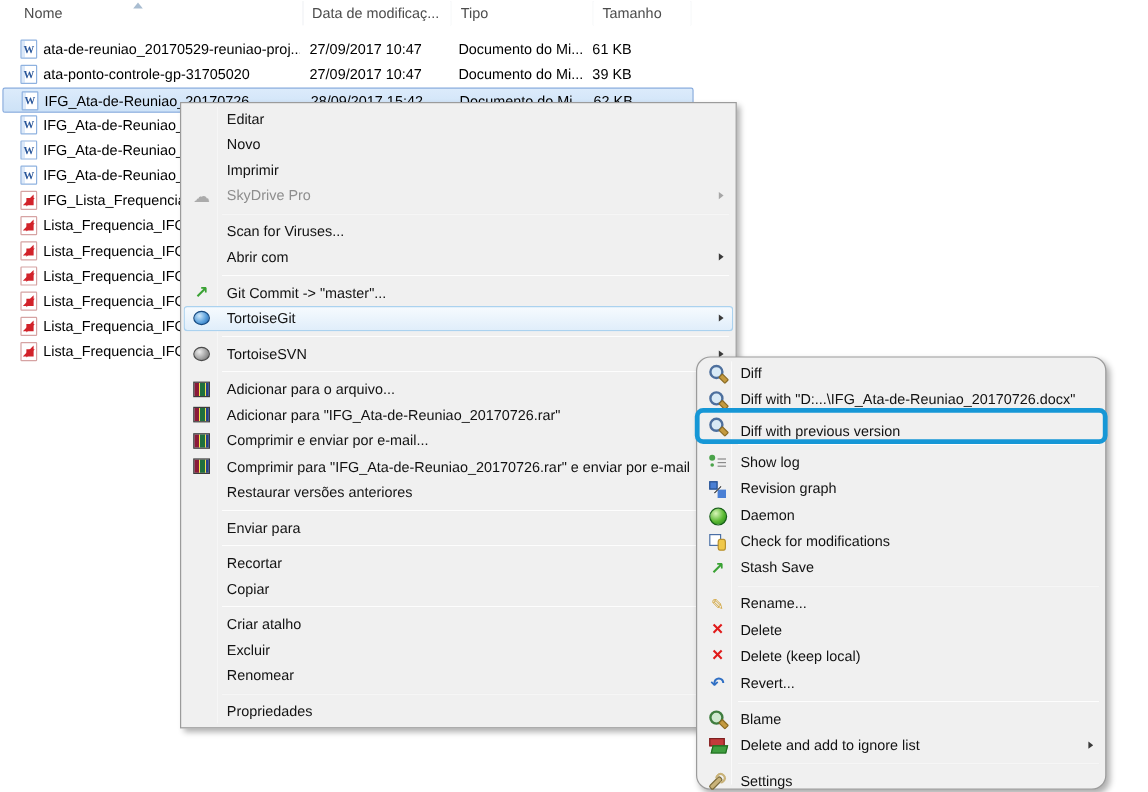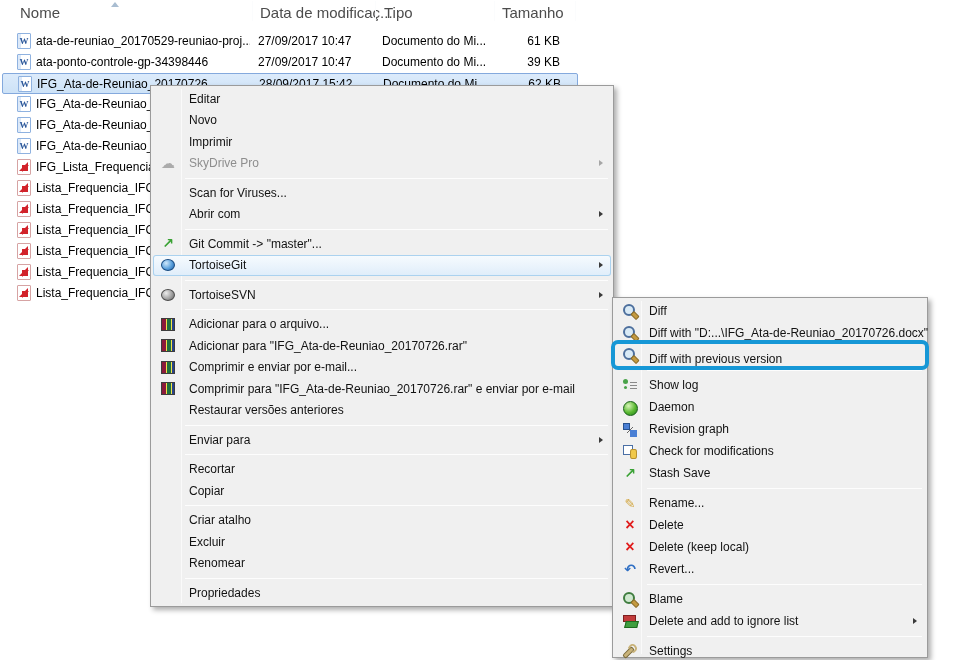--- a/index.html
+++ b/index.html
@@ -2,45 +2,45 @@
 <html><head>
 <meta charset="utf-8">
 <style>
   * { margin:0; padding:0; box-sizing:border-box; }
   html,body { width:957px; height:660px; overflow:hidden; background:#fff;
               font-family:"Liberation Sans","DejaVu Sans",sans-serif; }
   .screen { position:relative; width:957px; height:660px; background:#fff; }
 
   
   .list-header { position:absolute; top:0; left:0; width:957px; height:22px;
-                 font-size:15px; color:#4c4c4c; }
+                 font-size:12px; color:#4c4c4c; }
   .col-header { position:absolute; top:4px; white-space:nowrap; cursor:default; }
   .hsep { position:absolute; top:1px; height:20px; width:1px; background:#e4e6e9;
           border-right:1px solid #fbfcfd; }
   .sort-tri { position:absolute; left:111px; top:2px; width:0; height:0;
               border-left:4px solid transparent; border-right:4px solid transparent;
               border-bottom:5px solid #a9bdd1; }
 
   .file-rows { position:absolute; top:31px; left:0; width:957px; }
   .file-row { position:absolute; left:2px; width:576px; height:21px; font-size:12px;
               color:#000; }
   .file-row.selected { background:linear-gradient(#dcebfb,#cde2f7);
                        border:1px solid #84a9dd; border-radius:2px; }
   .fcell { position:absolute; top:3px; white-space:nowrap; overflow:hidden; }
   .fname { left:34px; width:214px; text-overflow:clip; }
   .fdate { left:256px; width:116px; }
   .ftype { left:380px; width:112px; }
-  .fsize { left:458px; width:100px; text-align:right; }
+  .fsize { left:458px; width:100px; text-align:center; }
   .ficon-wrap { position:absolute; left:15px; top:2px; width:16px; height:17px; }
 
   
   .menu { position:absolute; background:#f0f0f0; border:1px solid #9b9b9b;
           padding:2px; box-shadow:3px 3px 5px rgba(0,0,0,0.32); }
   .main-menu { left:150px; top:85px; width:464px; }
-  .sub-menu  { left:612px; top:297px; width:316px; height:361px; }
+  .sub-menu  { left:580px; top:297px; width:342px; height:361px;border-radius:12px; }
   .gutter-line { position:absolute; top:3px; bottom:3px; width:1px;
                  background:#e2e2e2; border-right:1px solid #fafafa; }
   .main-menu .gutter-line { left:30px; }
   .sub-menu  .gutter-line { left:28px; }
 
   .menu-item { position:relative; height:21.5px; display:flex; align-items:center;
                padding:0 22px 0 36px; font-size:12px; color:#121212;
                white-space:nowrap; cursor:default; border-radius:3px; }
   .sub-menu .menu-item { height:22px; padding-left:34px; }
   .menu-item.bold { font-weight:bold; }
@@ -151,21 +151,21 @@
   <div class="file-rows" id="file-rows">
       <div class="file-row" style="top: 0px;">
         <span class="ficon-wrap"><span class="icon word-file-icon">W</span></span>
         <span class="fcell fname">ata-de-reuniao_20170529-reuniao-proj...</span>
         <span class="fcell fdate">27/09/2017 10:47</span>
         <span class="fcell ftype">Documento do Mi...</span>
         <span class="fcell fsize">61 KB</span>
       </div>
       <div class="file-row" style="top: 21px;">
         <span class="ficon-wrap"><span class="icon word-file-icon">W</span></span>
-        <span class="fcell fname">ata-ponto-controle-gp-34398446</span>
+        <span class="fcell fname">ata-ponto-controle-gp-31705020</span>
         <span class="fcell fdate">27/09/2017 10:47</span>
         <span class="fcell ftype">Documento do Mi...</span>
         <span class="fcell fsize">39 KB</span>
       </div>
       <div class="file-row selected" style="top: 42px;">
         <span class="ficon-wrap"><span class="icon word-file-icon">W</span></span>
         <span class="fcell fname">IFG_Ata-de-Reuniao_20170726</span>
         <span class="fcell fdate">28/09/2017 15:42</span>
         <span class="fcell ftype">Documento do Mi...</span>
         <span class="fcell fsize">62 KB</span>
@@ -338,32 +338,32 @@
       </div>
       <div class="menu-sep"></div>
       <div class="menu-item">
         <span class="mi-icon">
           <span class="icon show-log-icon"></span>
         </span>
         <span class="mi-label">Show log</span>
       </div>
       <div class="menu-item">
         <span class="mi-icon">
+          <span class="icon revision-graph-icon"></span>
+        </span>
+        <span class="mi-label">Revision graph</span>
+      </div>
+      <div class="menu-item">
+        <span class="mi-icon">
           <span class="icon daemon-icon"></span>
         </span>
         <span class="mi-label">Daemon</span>
       </div>
       <div class="menu-item">
         <span class="mi-icon">
-          <span class="icon revision-graph-icon"></span>
-        </span>
-        <span class="mi-label">Revision graph</span>
-      </div>
-      <div class="menu-item">
-        <span class="mi-icon">
           <span class="icon check-modifications-icon"></span>
         </span>
         <span class="mi-label">Check for modifications</span>
       </div>
       <div class="menu-item">
         <span class="mi-icon">
           <span class="icon stash-save-icon">↗</span>
         </span>
         <span class="mi-label">Stash Save</span>
       </div>

